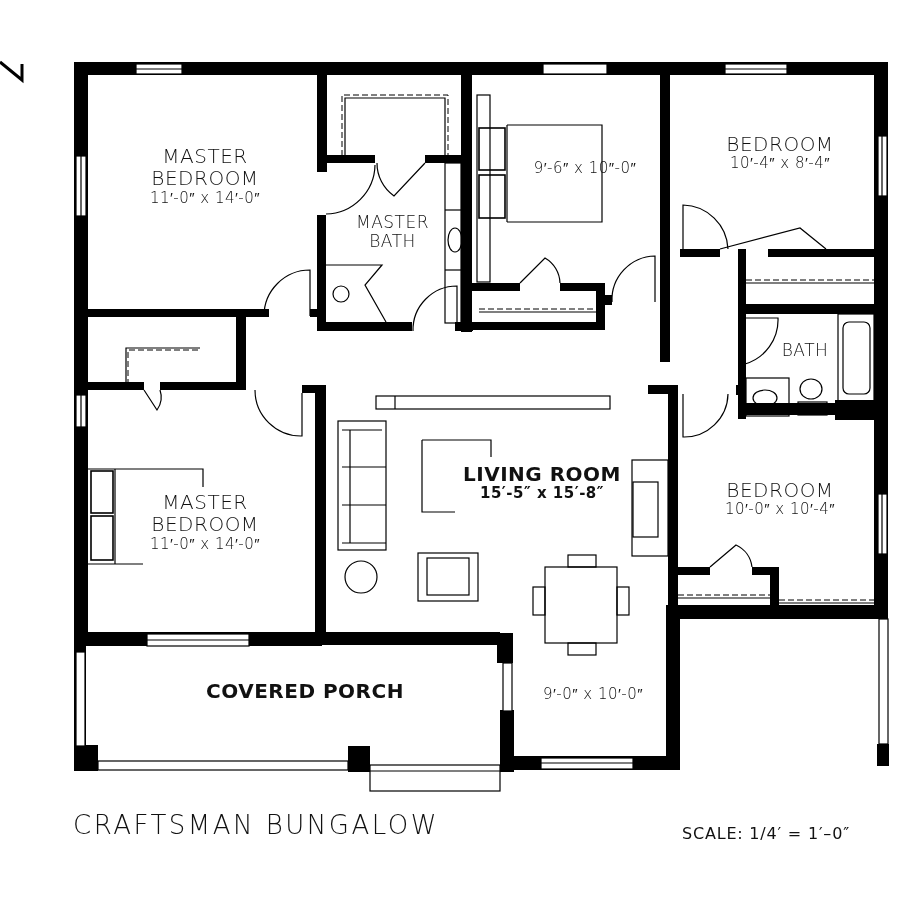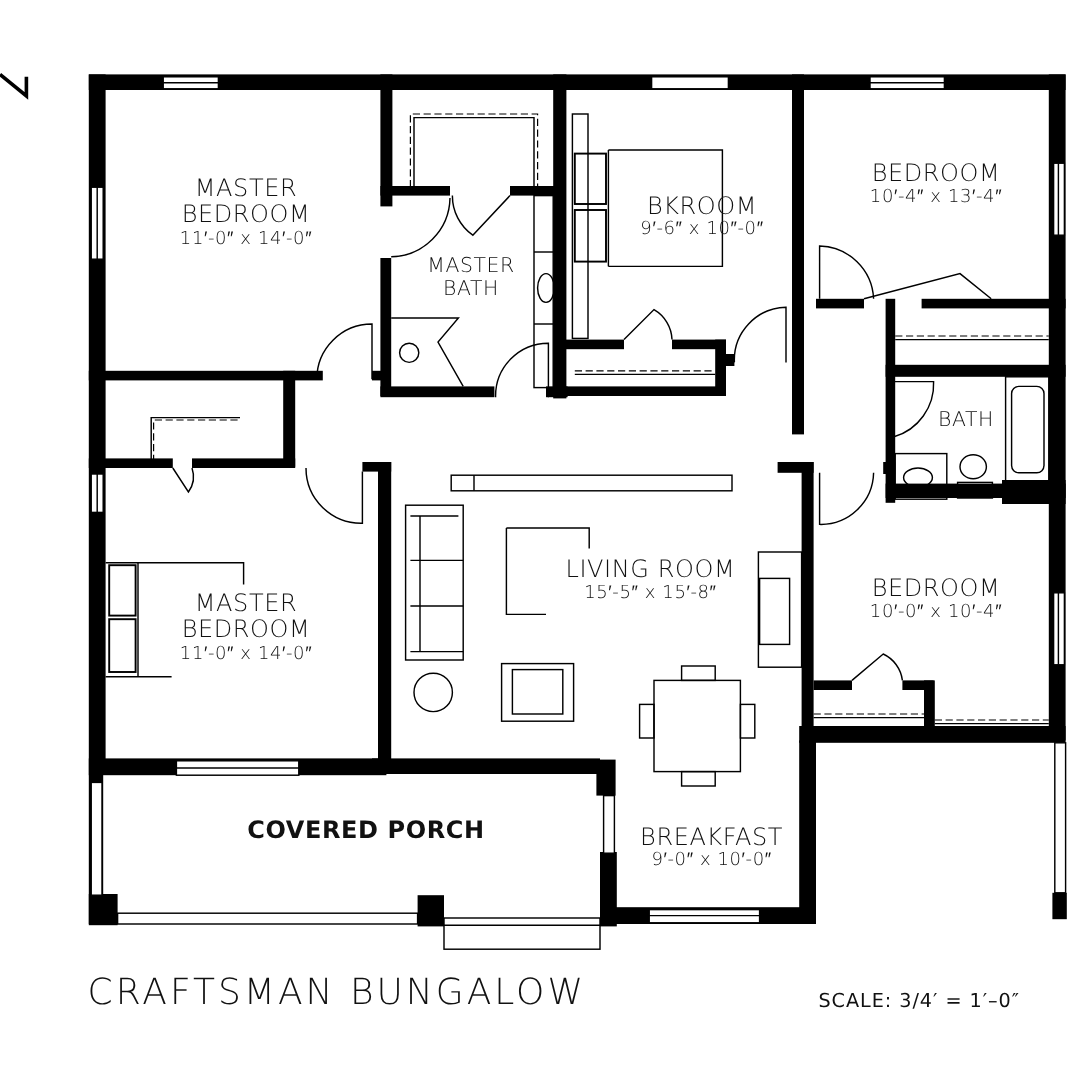--- a/index.html
+++ b/index.html
@@ -6,21 +6,21 @@
   body { width: 900px; height: 900px; position: relative; overflow: hidden; font-family: "DejaVu Sans", sans-serif; color: #111; }
   #plan { position: absolute; left: 0; top: 0; width: 900px; height: 900px; }
   .wall { fill: #000; }
   .thin { fill: none; stroke: #000; stroke-width: 1.2; }
   .thin2 { fill: none; stroke: #000; stroke-width: 1.6; }
   .win { fill: #fff; stroke: #000; stroke-width: 1.2; }
   .dash { fill: none; stroke: #000; stroke-width: 1; stroke-dasharray: 6 3; }
   .room-label { position: absolute; text-align: center; font-family: "DejaVu Sans", sans-serif; font-weight: 300; letter-spacing: 0.5px; line-height: 1.12; }
   .room-name { font-size: 20px; display: block; color: #111; }
   .room-dim { font-size: 15px; display: block; color: #111; }
-  .title { position: absolute; left: 73px; top: 810px; font-size: 30px; letter-spacing: 2.5px; font-family: "DejaVu Sans", sans-serif; font-weight: 300; }
+  .title { position: absolute; left: 73px; top: 810px; font-size: 26px; letter-spacing: 2.5px; font-family: "DejaVu Sans", sans-serif; font-weight: 300; }
   .scale { position: absolute; left: 682px; top: 824px; font-size: 16px; letter-spacing: 0.8px; font-family: "DejaVu Sans", sans-serif; }
   .north { position: absolute; left: 0; top: 55px; }
 </style>
 </head>
 <body>
 
 <svg id="plan" viewBox="0 0 900 900" xmlns="http://www.w3.org/2000/svg">
 
   <g>
     <polyline points="0,62 22,80 22,64" fill="none" stroke="#000" stroke-width="3"></polyline>
@@ -233,52 +233,50 @@
   <span class="room-name">BEDROOM</span>
   <span class="room-dim">11′-0″ x 14′-0″</span>
 </div>
 
 <div class="room-label" style="left:335px; top:213px; width:115px;">
   <span class="room-name" style="font-size:17px;">MASTER</span>
   <span class="room-name" style="font-size:17px;">BATH</span>
 </div>
 
 <div class="room-label" style="left:505px; top:160px; width:160px;">
-  <span class="room-name">BKROOM</span>
   <span class="room-dim">9′-6″ x 10″-0″</span>
 </div>
 
 <div class="room-label" style="left:695px; top:133px; width:170px;">
   <span class="room-name">BEDROOM</span>
-  <span class="room-dim">10′-4″ x 13′-4″</span>
+  <span class="room-dim">10′-4″ x 8′-4″</span>
 </div>
 
 <div class="room-label" style="left:770px; top:341px; width:70px;">
   <span class="room-name" style="font-size:17px;">BATH</span>
 </div>
 
 <div class="room-label" style="left:120px; top:491px; width:170px;">
   <span class="room-name">MASTER</span>
   <span class="room-name">BEDROOM</span>
   <span class="room-dim">11′-0″ x 14′-0″</span>
 </div>
 
-<div class="room-label" style="left:432px; top:463px; width:220px;">
+<div class="room-label" style="left:432px; top:463px; width:220px;font-weight:bold;">
   <span class="room-name">LIVING ROOM</span>
   <span class="room-dim">15′-5″ x 15′-8″</span>
 </div>
 
 <div class="room-label" style="left:695px; top:479px; width:170px;">
   <span class="room-name">BEDROOM</span>
   <span class="room-dim">10′-0″ x 10′-4″</span>
 </div>
 
 <div class="room-label" style="left:185px; top:680px; width:240px;font-weight:bold;">
   <span class="room-name">COVERED PORCH</span>
 </div>
 
 <div class="room-label" style="left:512px; top:686px; width:162px;">
-  <span class="room-name">BREAKFAST</span>
   <span class="room-dim">9′-0″ x 10′-0″</span>
 </div>
 
 <div class="title">CRAFTSMAN BUNGALOW</div>
-<div class="scale">SCALE:  3/4′ = 1′–0″</div>
+<div class="scale">SCALE:  1/4′ = 1′–0″</div>
 
 </body></html>

